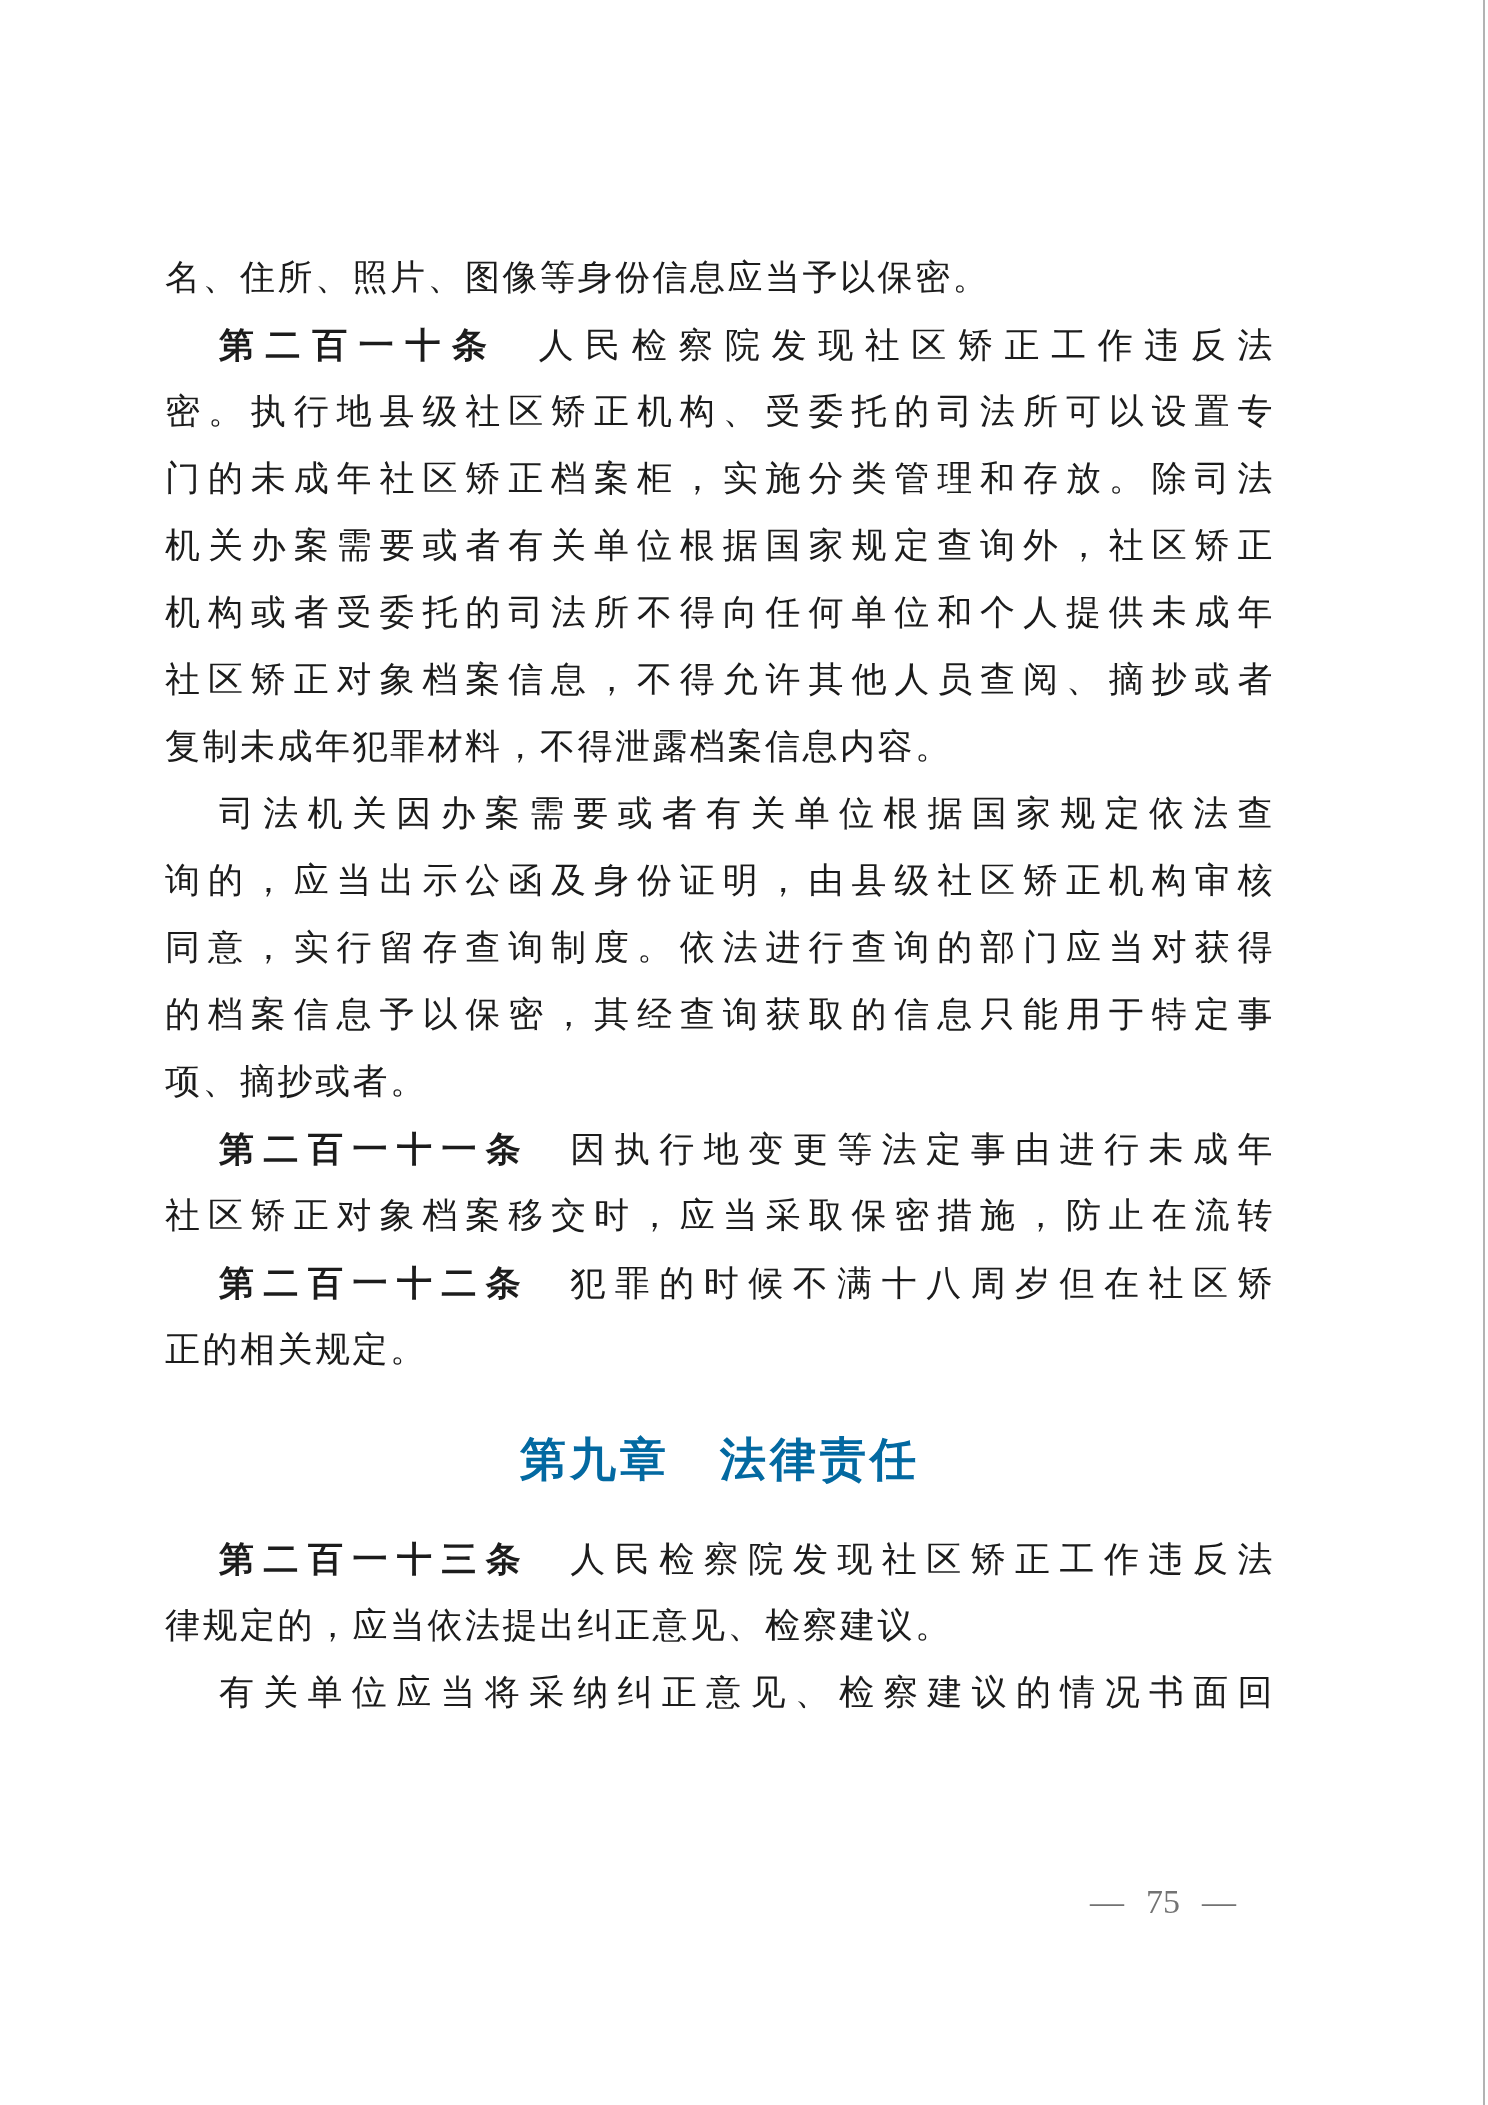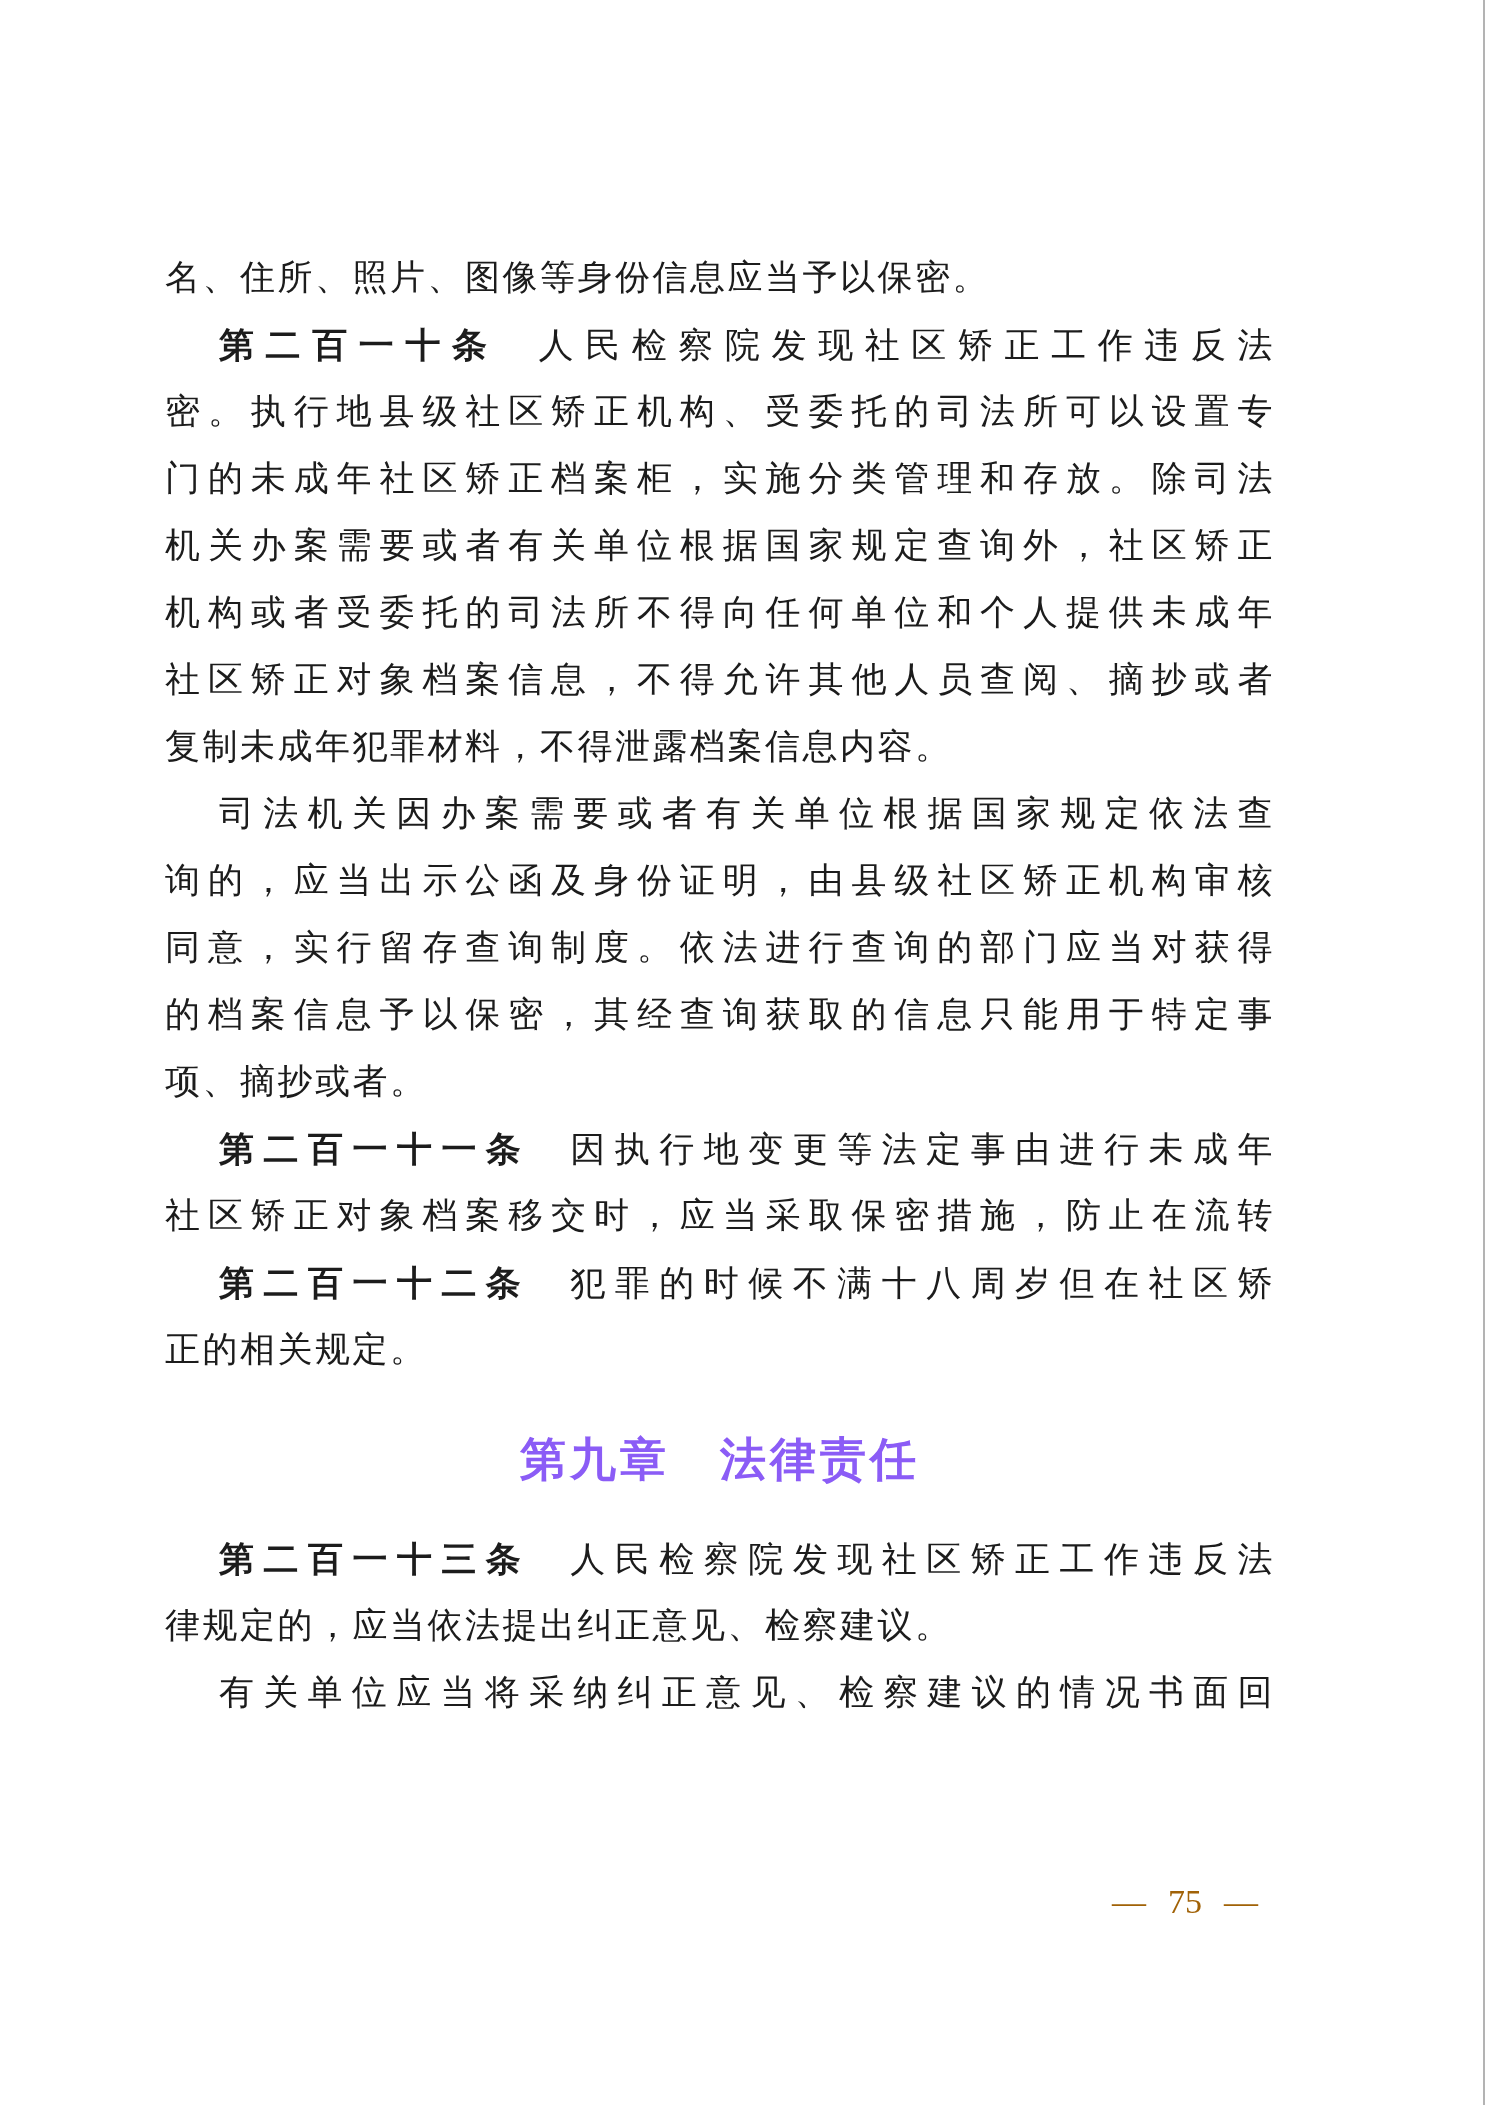--- a/index.html
+++ b/index.html
@@ -41,33 +41,32 @@
   .lead:empty { display: none; margin: 0; }
   .chapter {
     height: 67px;
     line-height: 67px;
     margin: 43px 0 6px 0;
     text-align-last: center;
     font-size: 46px;
     font-weight: 700;
     font-family: "Liberation Sans", "DejaVu Sans", sans-serif;
     letter-spacing: 4px;
-    color: #8b5cf6;
+    color: #0369a1;
   }
   .after-chapter { margin-top: 32px; }
   .footer {
     position: absolute;
     left: 1090px;
     top: 1878px;
     width: 190px;
     height: 48px;
     line-height: 48px;
     font-size: 34px;
-    text-align: center;
-    color: #a16207;
+    color: #737373;
     white-space: nowrap;
   }
   .footer .num { margin: 0 22px; }
   .edge {
     position: absolute;
     right: 3px;
     top: 0;
     width: 2px;
     height: 2105px;
     background: #b3b3b3;

